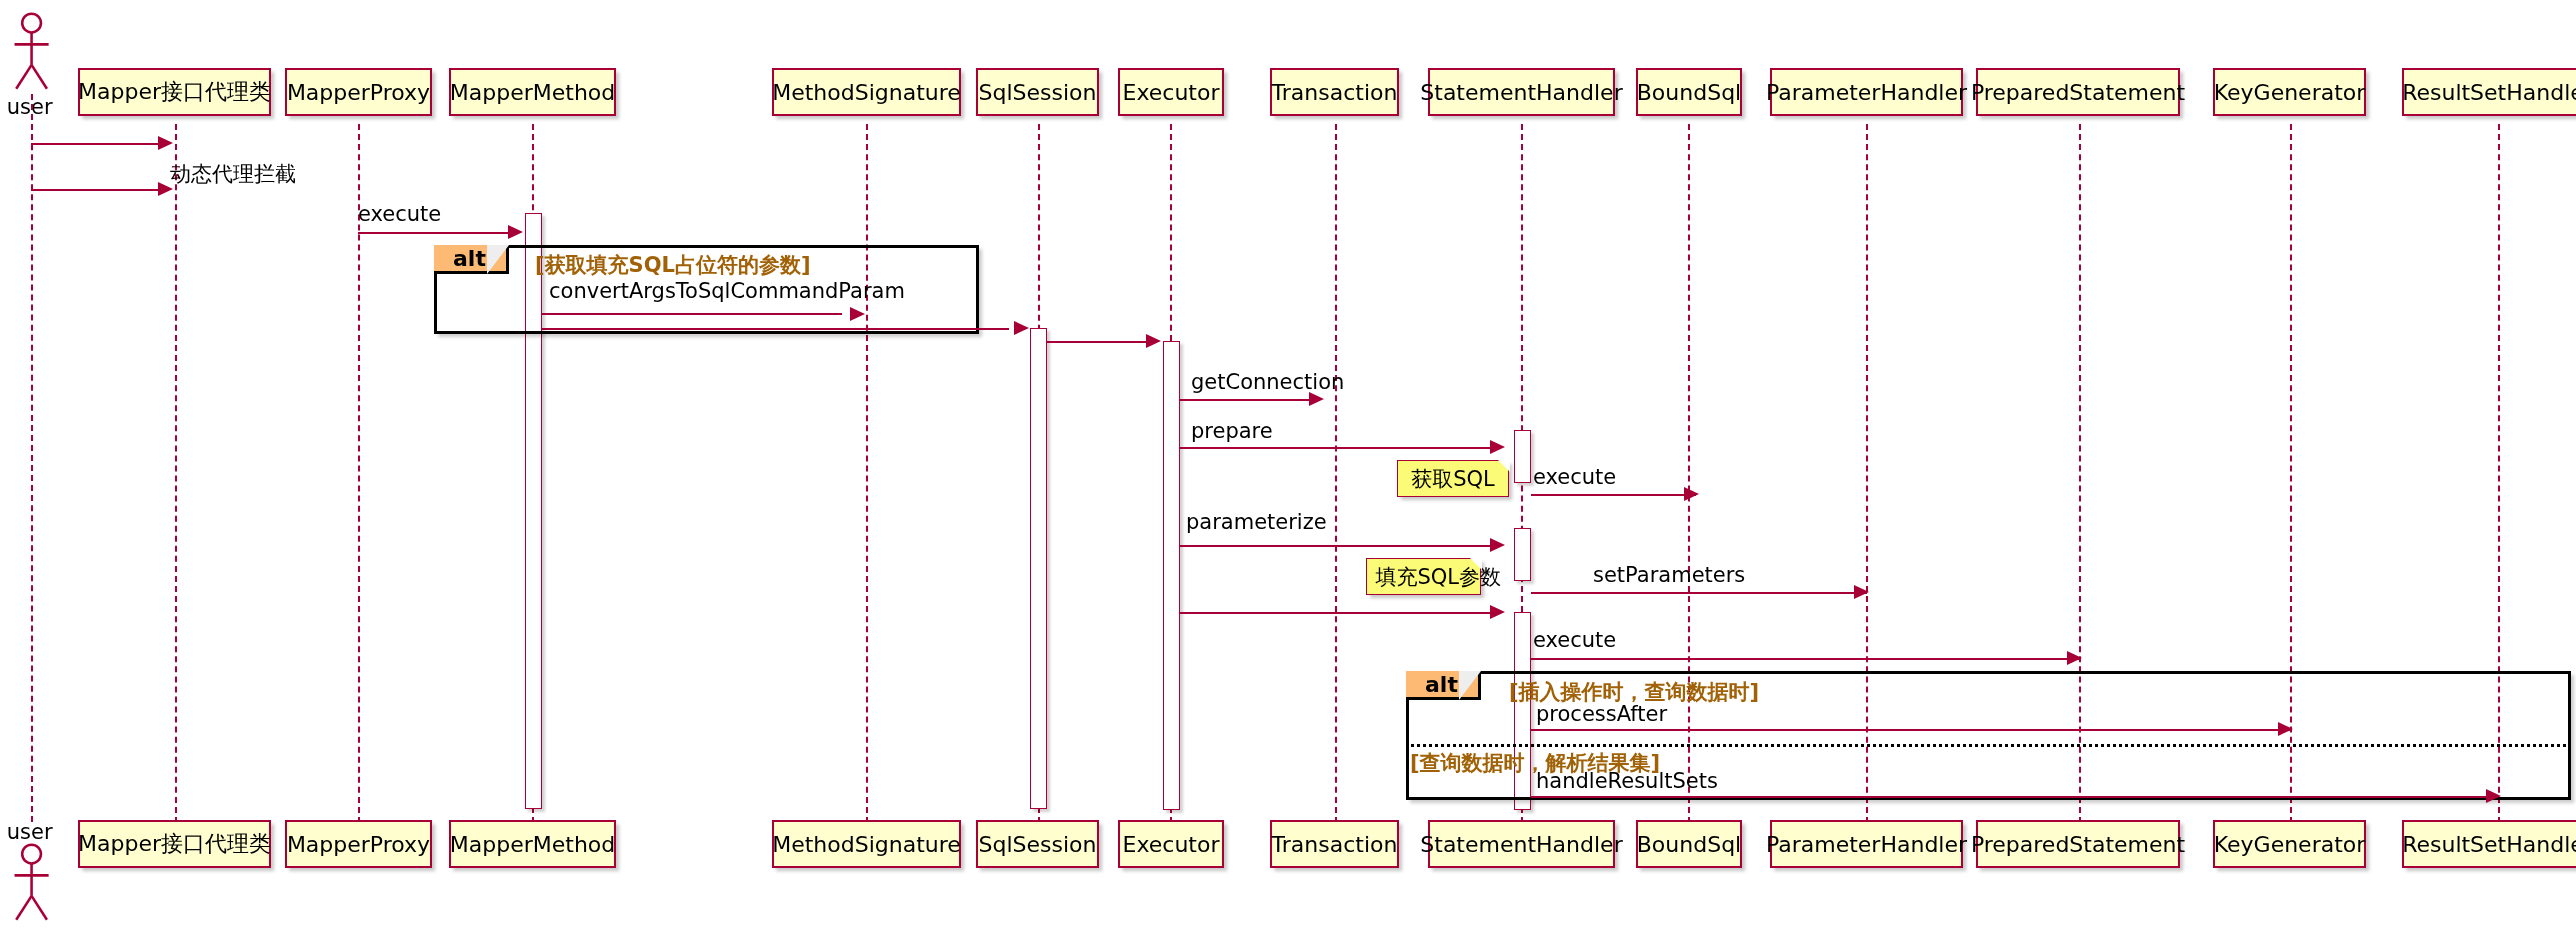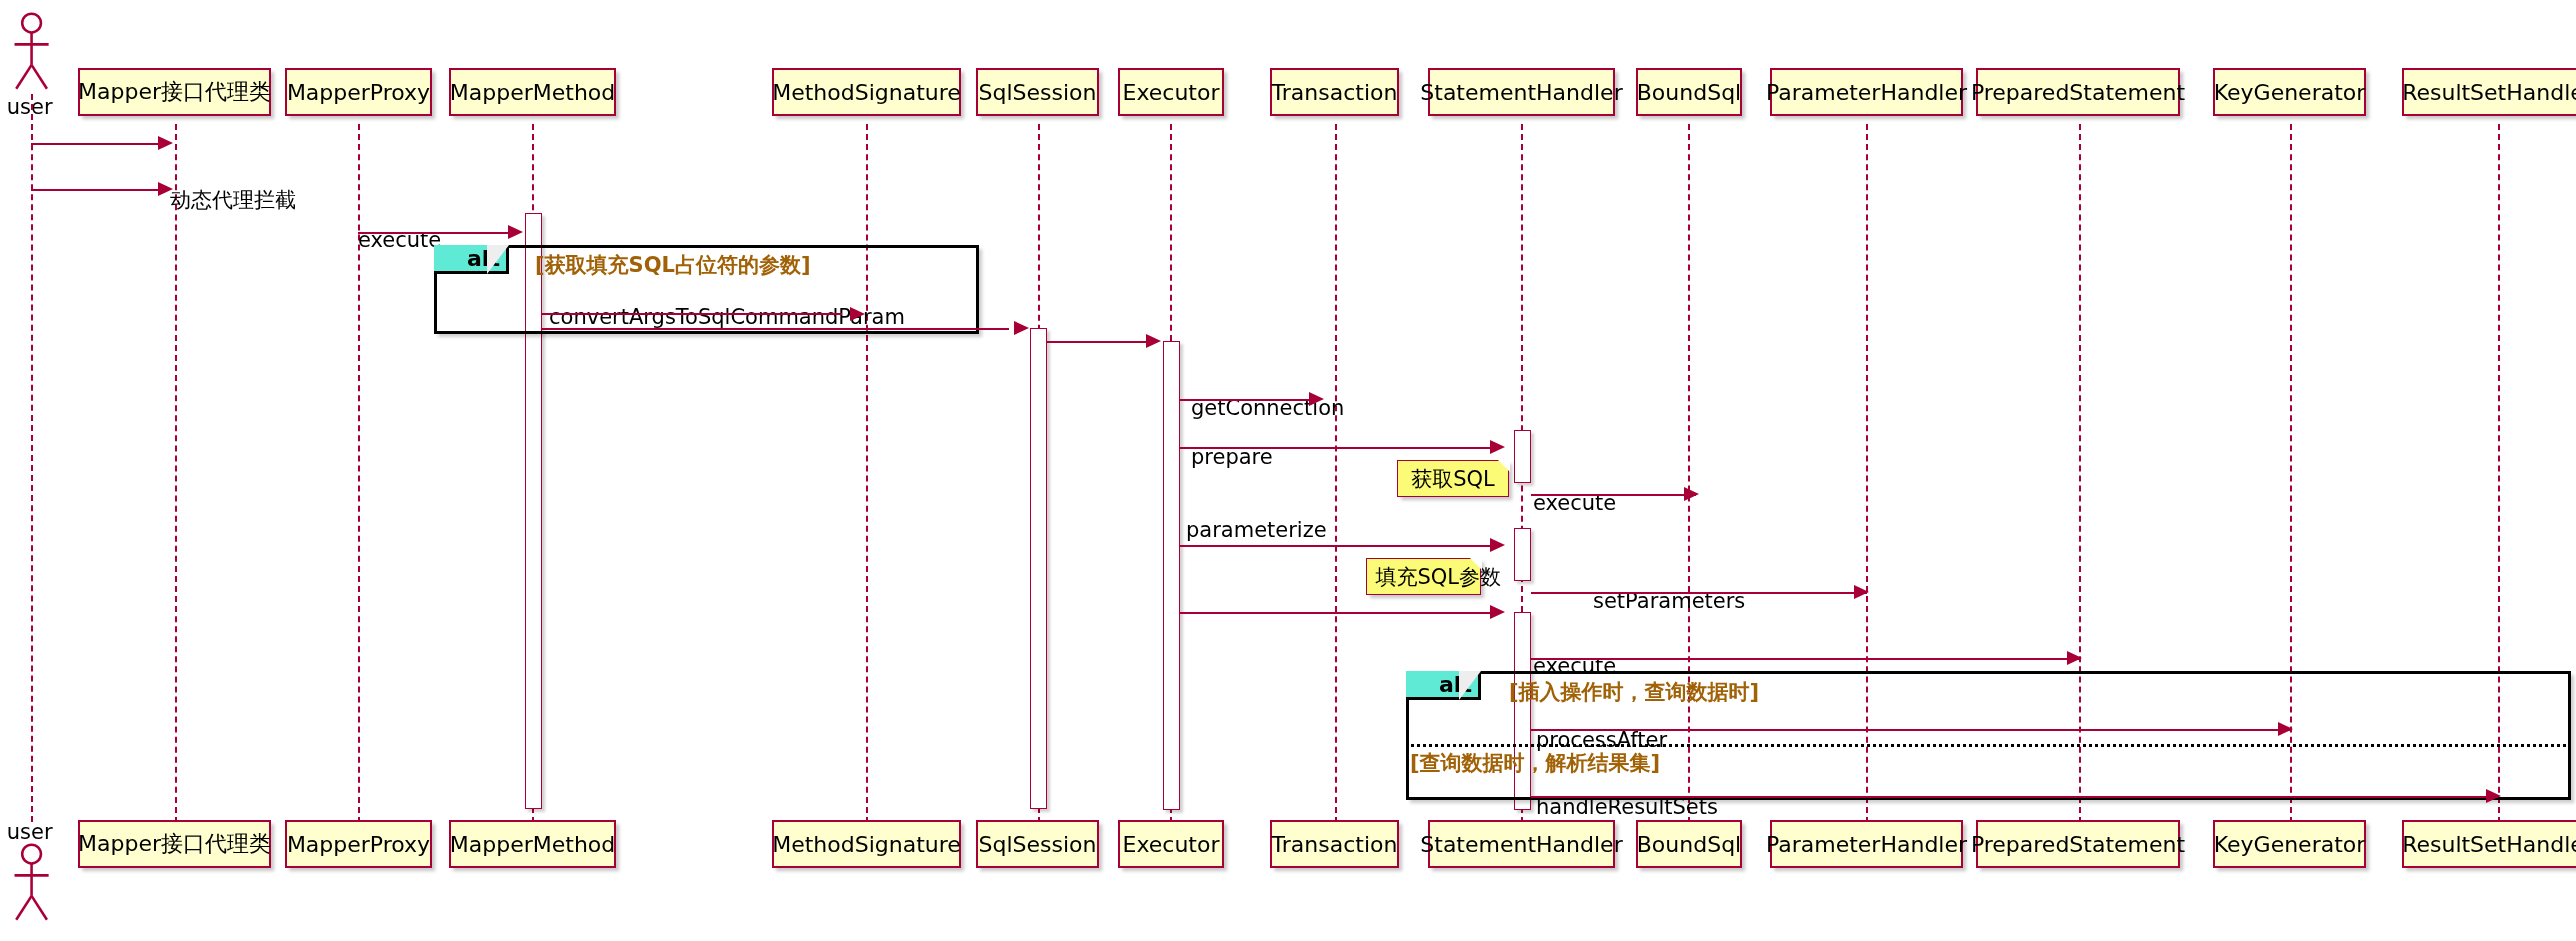--- a/index.html
+++ b/index.html
@@ -5,21 +5,21 @@
 <style>
   html,body{margin:0;padding:0;background:#ffffff;}
   body{
     font-family:"DejaVu Sans","Liberation Sans",sans-serif;
     width:2576px;height:941px;position:relative;overflow:hidden;
   }
   #diagram{position:absolute;left:0;top:0;width:2576px;height:941px;}
   .lbl{
     position:absolute;white-space:nowrap;color:#000000;
     font-family:"DejaVu Sans","Liberation Sans",sans-serif;
-    font-size:21px;line-height:1;margin-top:26px;
+    font-size:21px;line-height:1;
   }
   .actor-name{
     position:absolute;white-space:nowrap;color:#000000;
     font-size:21px;font-family:"DejaVu Sans","Liberation Sans",sans-serif;
   }
   .pbox{
     position:absolute;background:#FEFECE;border:2.6px solid #A80036;
     box-sizing:border-box;box-shadow:4.3px 4.3px 3.4px rgba(0,0,0,0.22);
     display:flex;align-items:center;justify-content:center;
     color:#000000;font-size:22px;white-space:nowrap;
@@ -46,23 +46,23 @@
   .arrow-head{
     position:absolute;width:0;height:0;
     border-top:7.7px solid transparent;border-bottom:7.7px solid transparent;
     border-left:15.3px solid #A80036;
   }
   .frame{
     position:absolute;border:3.4px solid #000000;box-sizing:border-box;
     background:transparent;box-shadow:4.3px 4.3px 3.4px rgba(0,0,0,0.20);
   }
   .frame-tab{
-    position:absolute;background:#5eead4;border-right:3.4px solid #000000;
+    position:absolute;background:#fdba74;border-right:3.4px solid #000000;
     border-bottom:3.4px solid #000000;box-sizing:border-box;
-    display:flex;align-items:center;padding-left:33px;
+    display:flex;align-items:center;padding-left:19px;
     color:#000000;font-weight:bold;font-size:22px;
     font-family:"DejaVu Sans","Liberation Sans",sans-serif;
   }
   .frame-tab::after{
     content:"";position:absolute;right:-3.4px;top:0;width:0;height:0;
     border-left:22px solid #EEEEEE;border-bottom:29px solid transparent;
   }
   .frame-div{position:absolute;height:0;border-top:3.4px dotted #000000;}
   .guard{
     position:absolute;white-space:nowrap;color:#a16207;
@@ -232,21 +232,21 @@
   <div class="arrow-head" style="left:1490px;top:440px;"></div>
 
   <div class="note" style="left:1397px;top:460px;width:112px;height:37px;justify-content:center;">
     <span>获取SQL</span>
   </div>
 
   <div class="lbl" style="left:1533px;top:467px;">execute</div>
   <div class="arrow-line" style="left:1531px;top:494px;width:165px;"></div>
   <div class="arrow-head" style="left:1684px;top:487px;"></div>
 
-  <div class="lbl" style="left:1186px;top:494px;">parameterize</div>
+  <div class="lbl" style="left:1186px;top:512px;">parameterize</div>
   <div class="arrow-line" style="left:1180px;top:545px;width:310px;"></div>
   <div class="arrow-head" style="left:1490px;top:538px;"></div>
 
   <div class="note" style="left:1366px;top:558px;width:115px;height:37px;">
     <span>填充SQL参数</span>
   </div>
 
   <div class="lbl" style="left:1593px;top:565px;">setParameters</div>
   <div class="arrow-line" style="left:1531px;top:592px;width:336px;"></div>
   <div class="arrow-head" style="left:1854px;top:585px;"></div>

